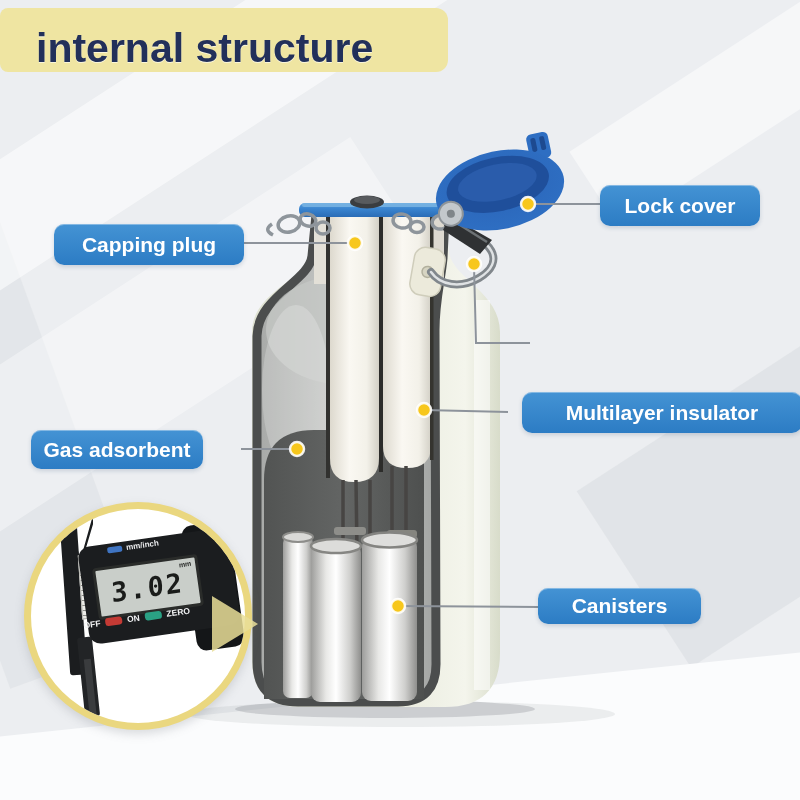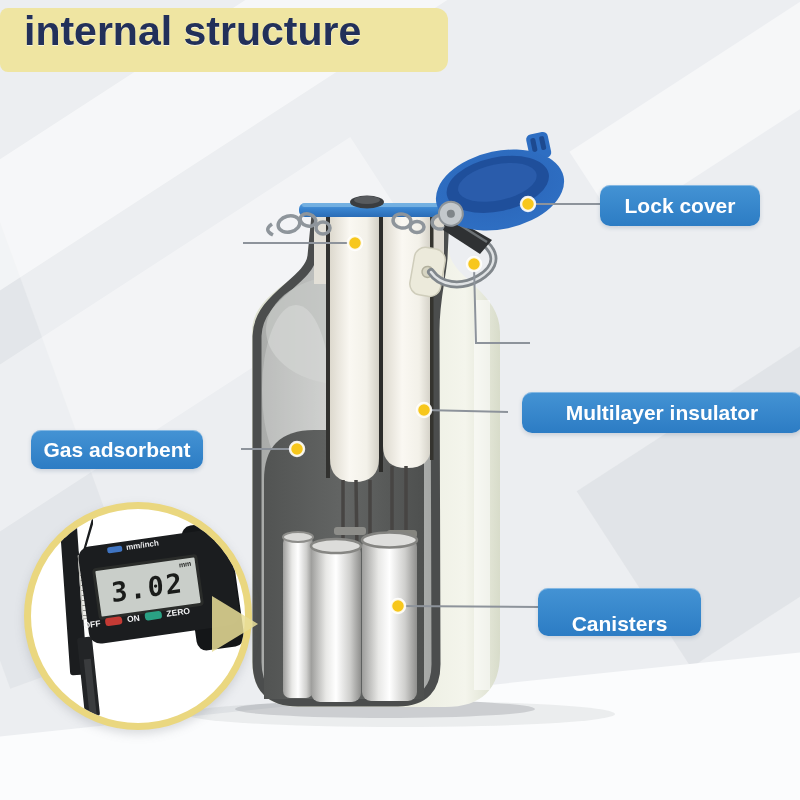--- a/index.html
+++ b/index.html
@@ -10,34 +10,34 @@
   .streak{position:absolute;pointer-events:none;}
   .streak.s1{left:-180px;top:40px;width:760px;height:110px;background:#fff;opacity:.55;transform:rotate(-33deg);}
   .streak.s2{left:-200px;top:300px;width:640px;height:140px;background:#fff;opacity:.38;transform:rotate(-33deg);}
   .streak.s3{left:-90px;top:120px;width:150px;height:560px;background:#dde0e4;opacity:.55;transform:rotate(-20deg);}
   .streak.s4{left:600px;top:360px;width:420px;height:210px;background:#d9dce0;opacity:.55;transform:rotate(-33deg);}
   .streak.s5{left:-80px;top:688px;width:1100px;height:320px;background:#fbfcfd;transform:rotate(-6deg);}
   .streak.s6{left:560px;top:30px;width:420px;height:90px;background:#fff;opacity:.5;transform:rotate(-33deg);}
 
   
   .title-band{position:absolute;left:0;top:8px;width:448px;height:64px;background:#efe5a2;
-    border-radius:8px 12px 12px 8px;display:flex;align-items:flex-start;padding-left:24px;box-sizing:border-box;}
+    border-radius:8px 12px 12px 8px;display:flex;align-items:flex-end;padding-left:36px;box-sizing:border-box;}
   .title-text{font-size:41px;font-weight:800;color:#22305a;letter-spacing:0px;
     text-shadow:0 1px 0 rgba(255,255,255,.6);}
 
   
   .pill{position:absolute;background:linear-gradient(#4493d4,#2c7cc4);color:#fff;font-weight:700;
     font-size:21px;display:flex;align-items:center;justify-content:center;border-radius:10px;
     box-shadow:inset 0 1px 0 rgba(255,255,255,.35), 0 2px 4px rgba(40,70,110,.18);white-space:nowrap;}
   .pill.lock{left:600px;top:185px;width:160px;height:41px;}
   .pill.capping{left:54px;top:224px;width:190px;height:41px;}
   .pill.handle{left:528px;top:324px;width:130px;height:39px;}
   .pill.multi{left:488px;top:392px;width:280px;height:41px;margin-left:34px;}
   .pill.gas{left:31px;top:430px;width:172px;height:39px;}
-  .pill.canist{left:538px;top:588px;width:163px;height:48px;align-items:flex-end;}
+  .pill.canist{left:538px;top:588px;width:163px;height:36px;}
 
   
   #tank-svg{position:absolute;left:0;top:0;width:800px;height:800px;}
 
   
   .caliper-circle{position:absolute;left:24px;top:502px;width:214px;height:214px;border-radius:50%;
     background:#fff;border:7px solid #ead77f;overflow:hidden;box-shadow:0 4px 10px rgba(120,125,130,.25);}
   .cal{position:absolute;}
   .cal-jaw-top{left:28px;top:6px;width:34px;height:46px;background:#1b1d1f;
     clip-path:polygon(0 0,38% 100%,50% 55%,62% 100%,100% 0,100% 20%,68% 100%,32% 100%,0 20%);}
@@ -215,20 +215,23 @@
     </g>
   </svg>
 
   <div class="title-band">
     <span class="title-text">internal structure</span>
   </div>
 
   <div class="pill lock">
     <span>Lock cover</span>
   </div>
+  <div class="pill capping">
+    <span>Capping plug</span>
+  </div>
   <div class="pill multi">
     <span>Multilayer insulator</span>
   </div>
   <div class="pill gas">
     <span>Gas adsorbent</span>
   </div>
   <div class="pill canist">
     <span>Canisters</span>
   </div>
 

